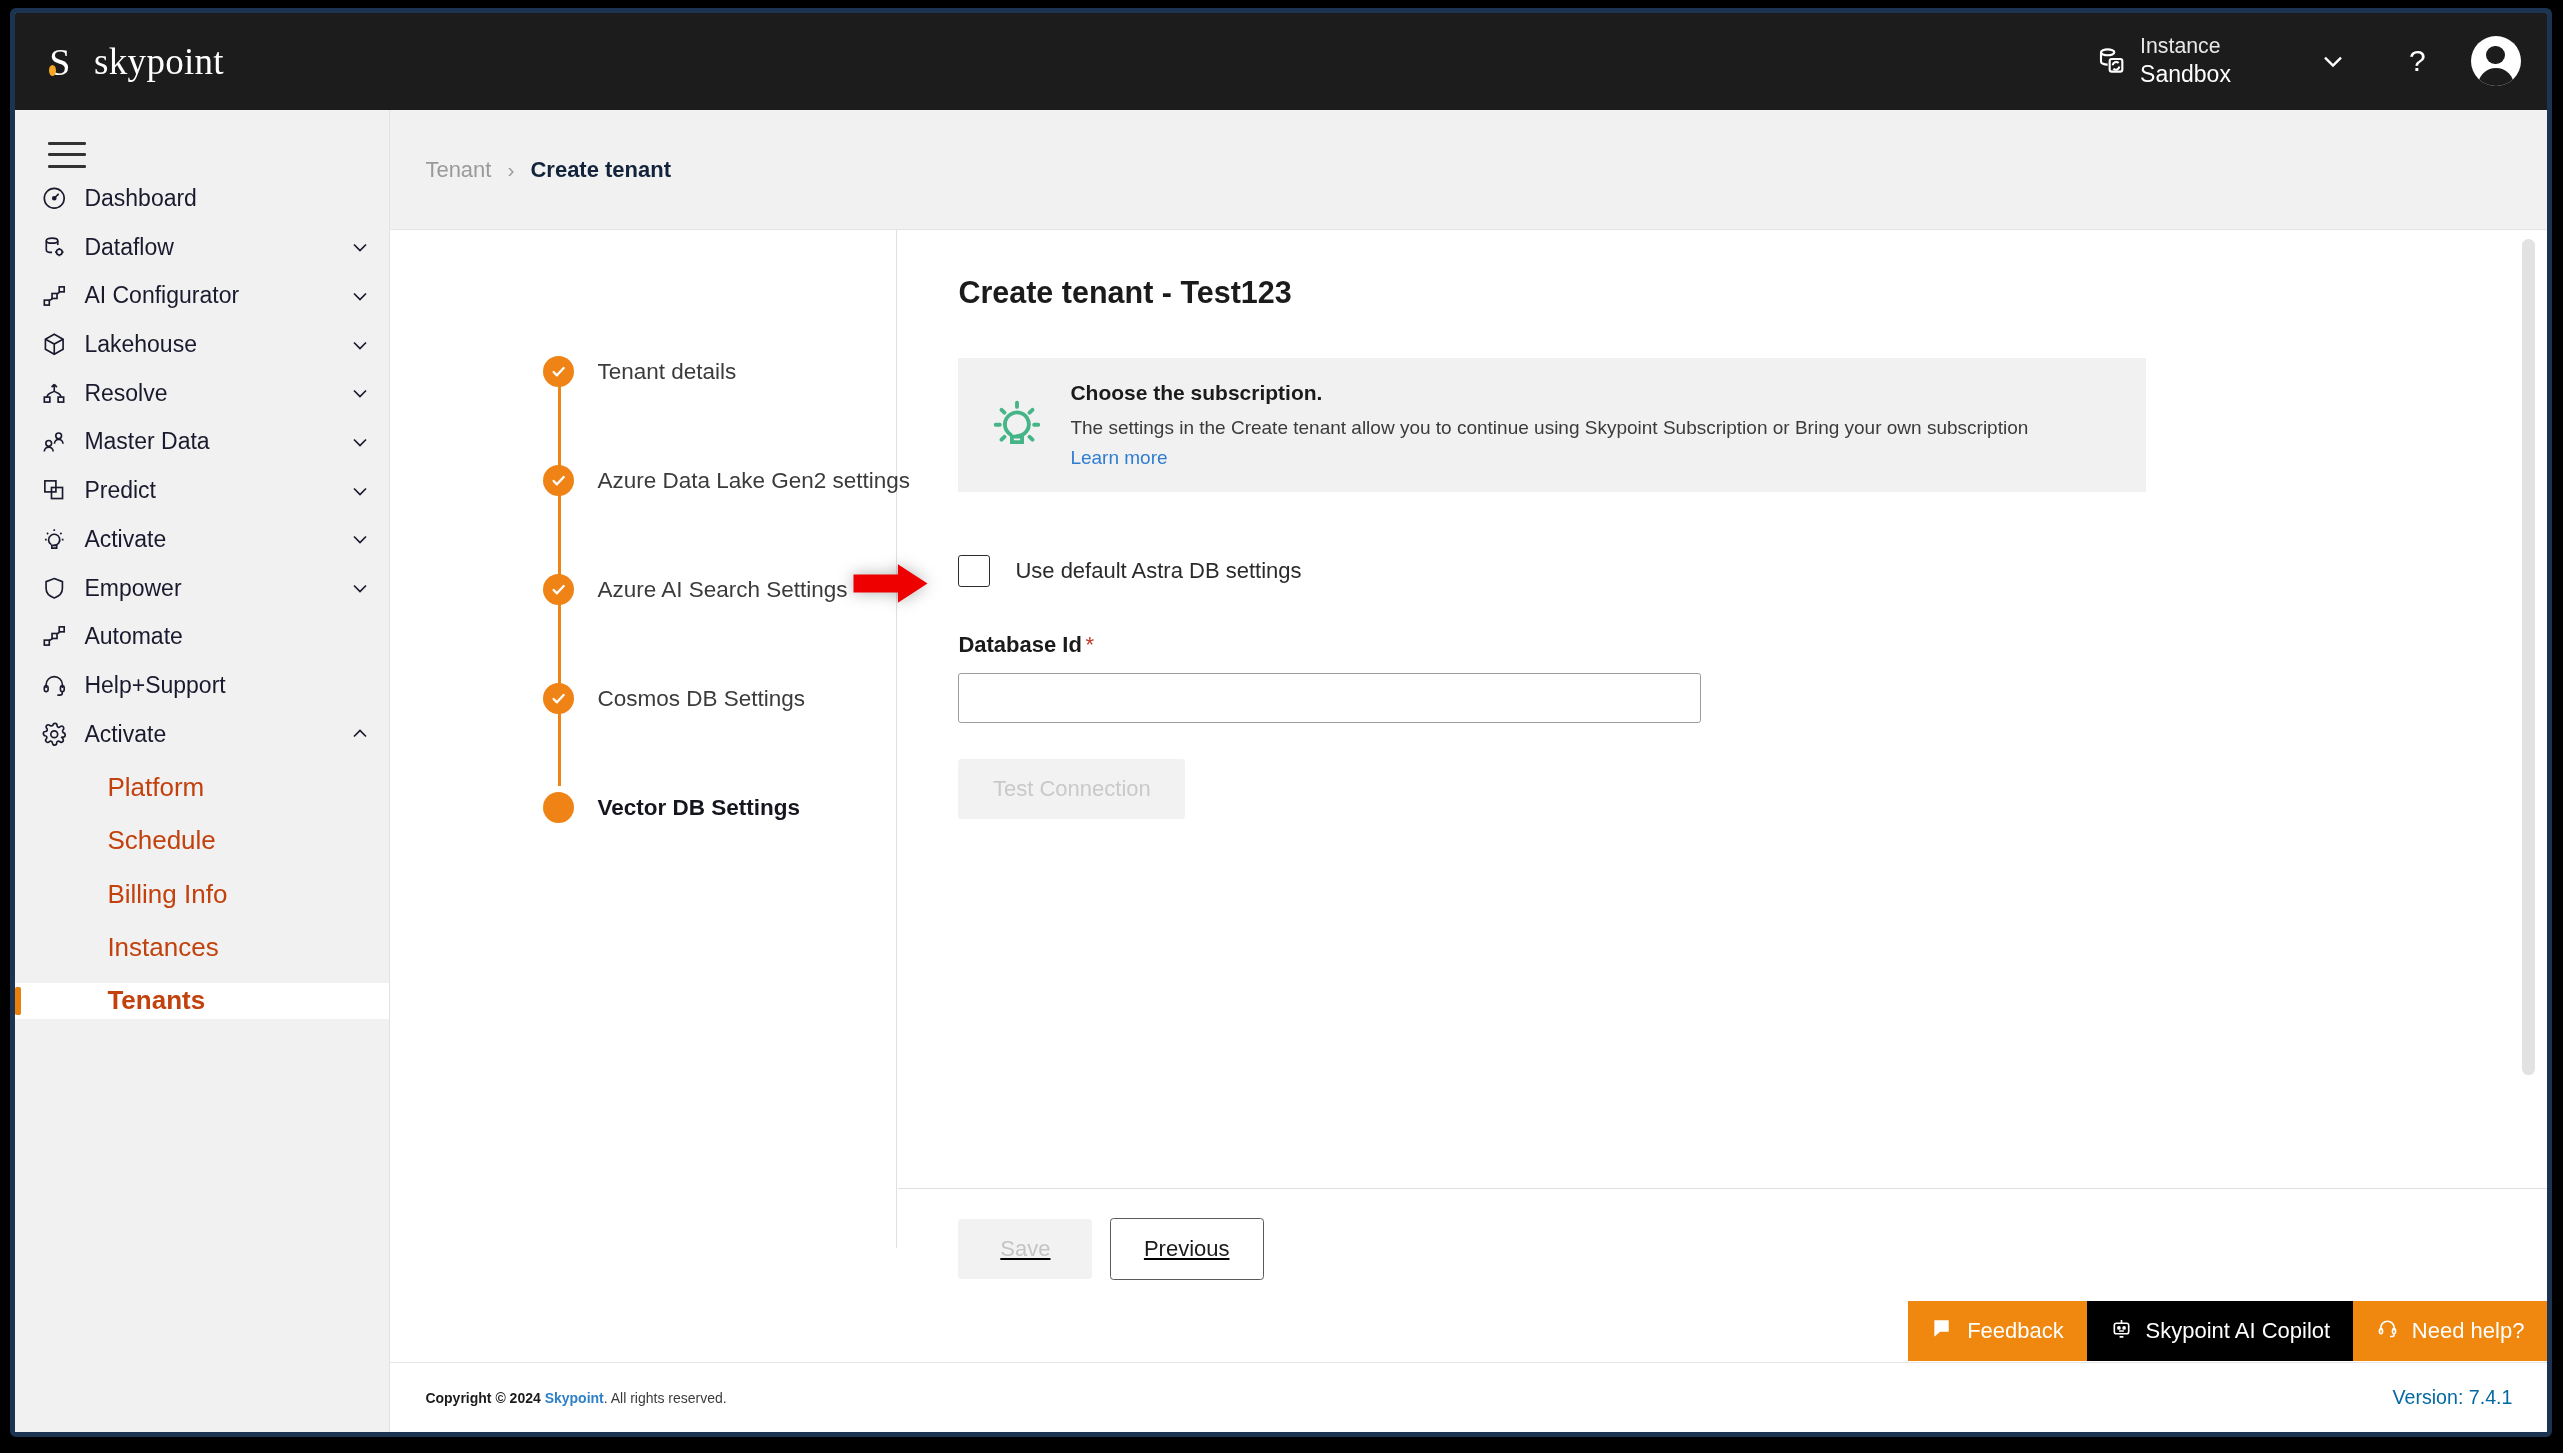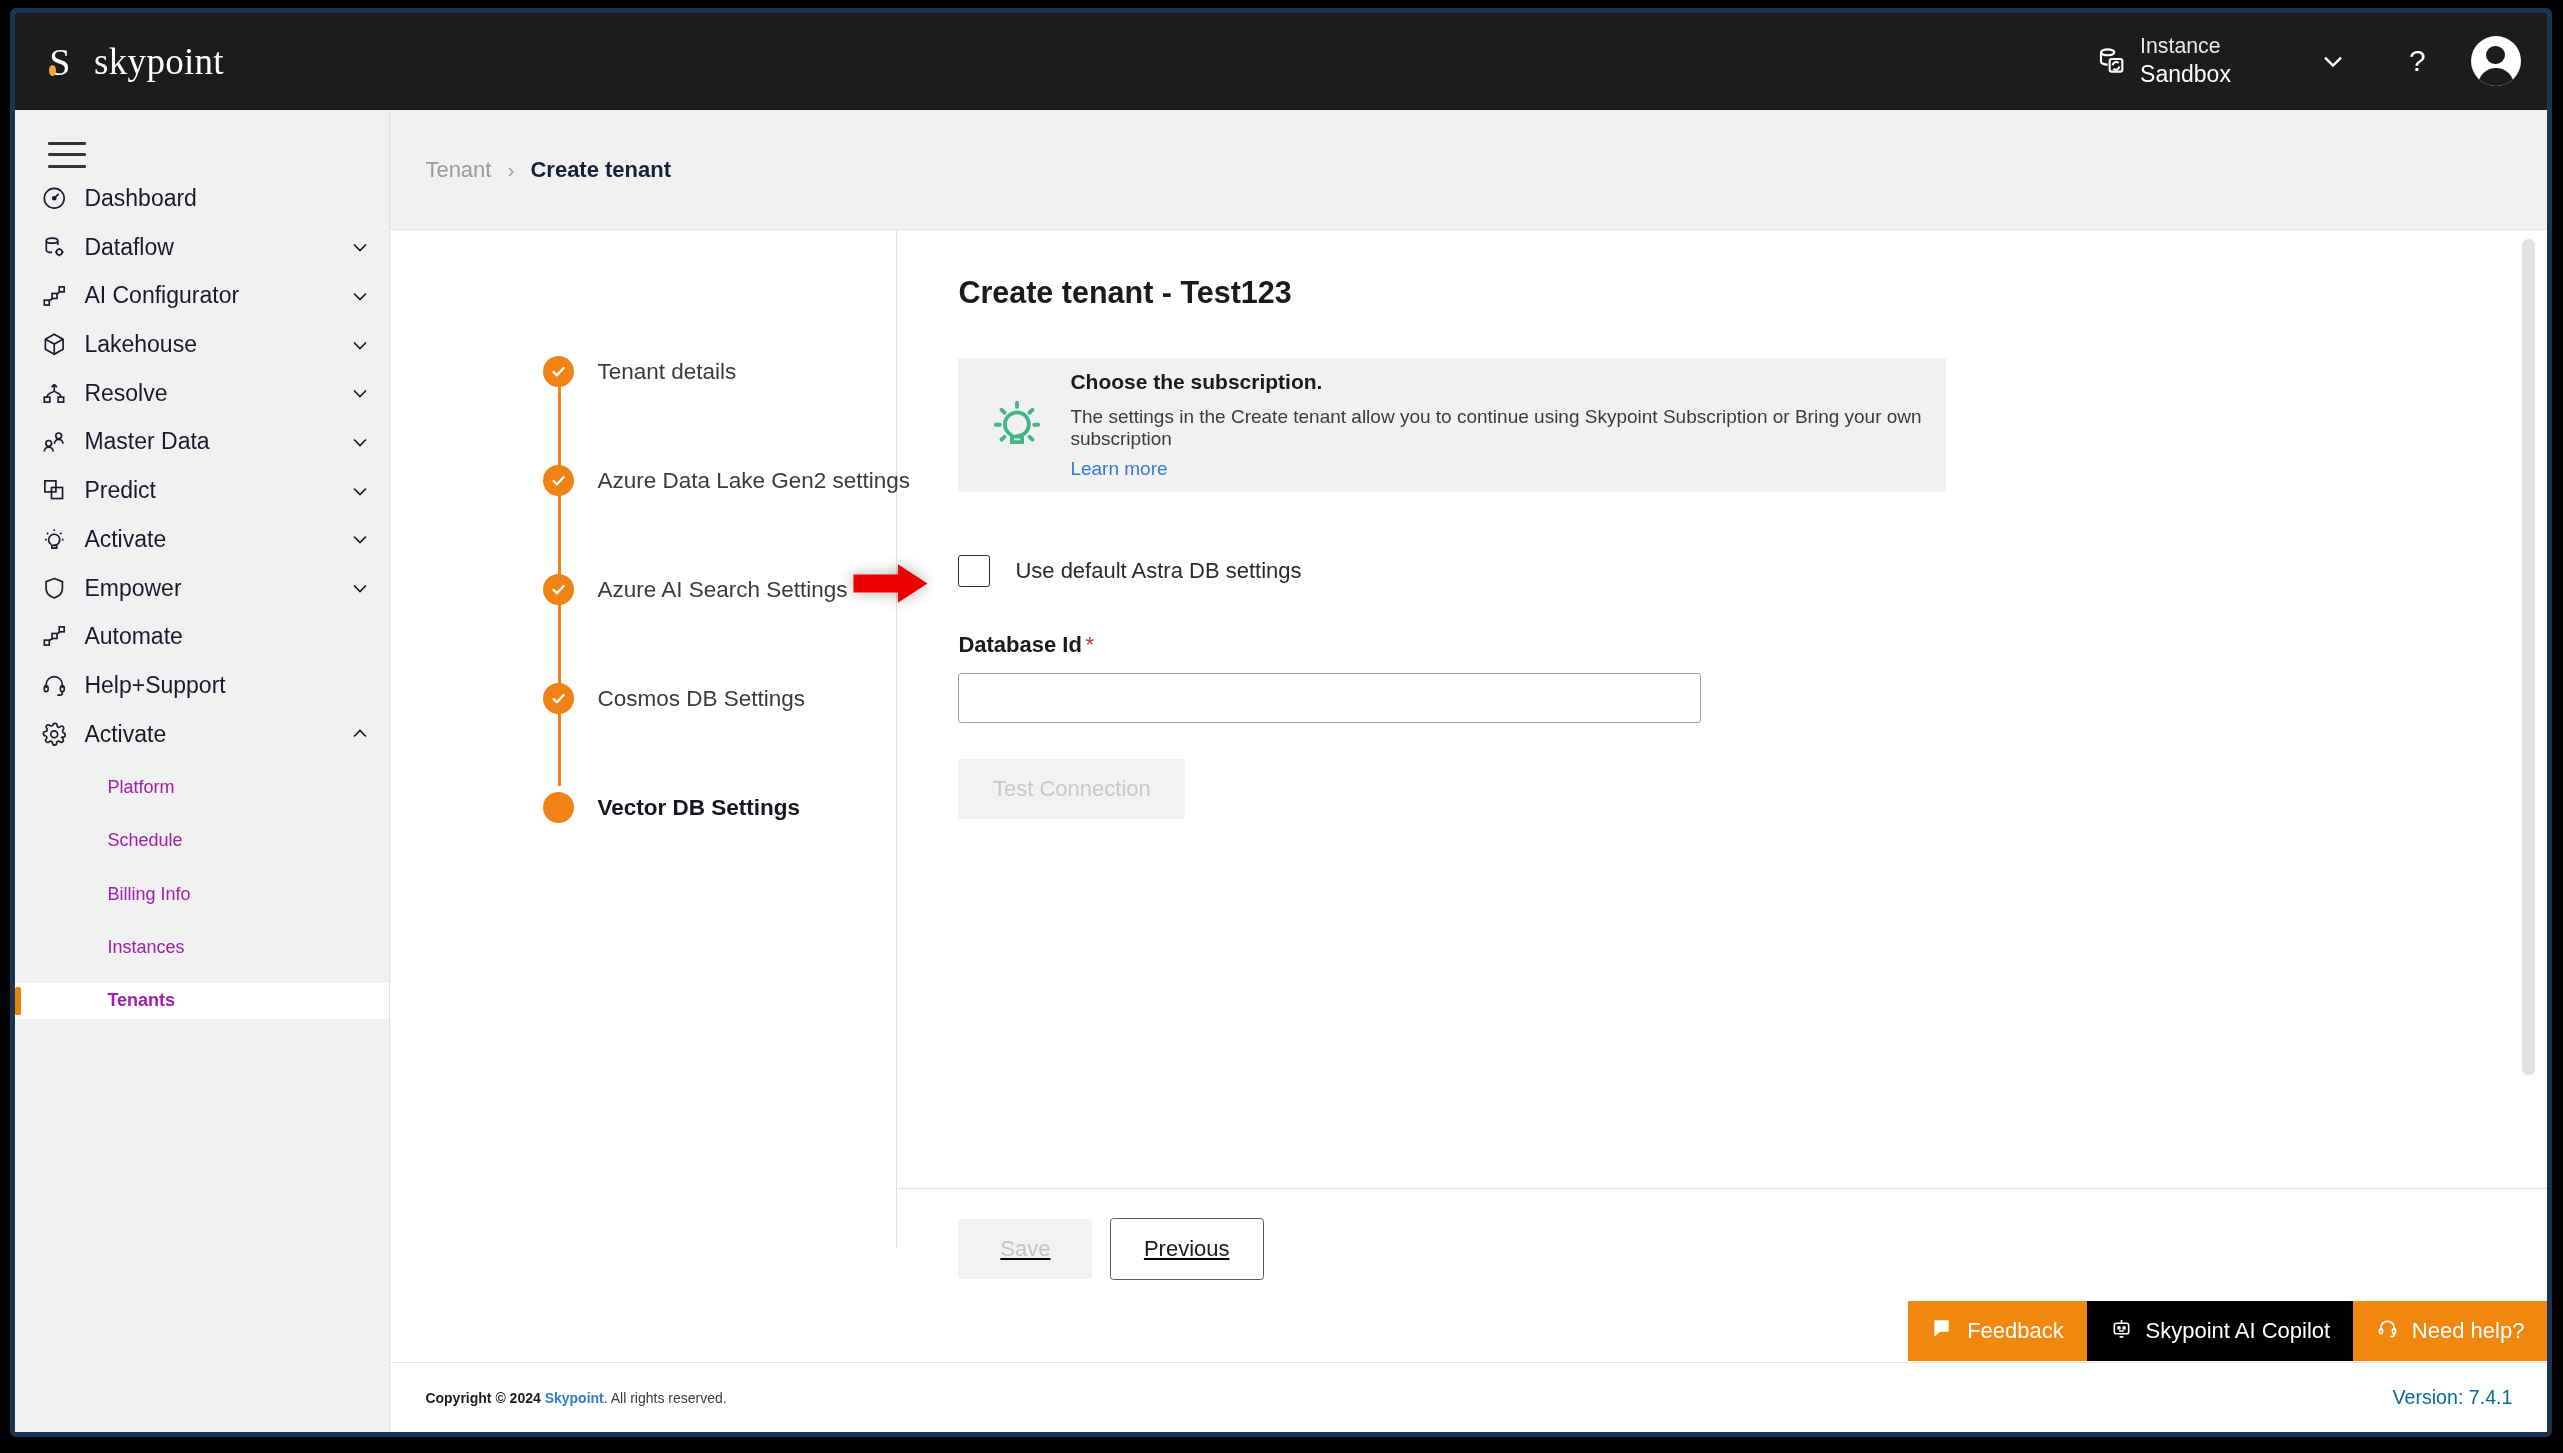--- a/index.html
+++ b/index.html
@@ -101,21 +101,21 @@
     display: flex; align-items: center; justify-content: center;
   }
   .nav-item .nav-label {
     margin-left: 15px; font-size: 23px; color: #1a1a2e; white-space: nowrap;
   }
   .nav-item .nav-caret { margin-left: auto; display: flex; align-items: center; }
   .nav-sub {
     display: flex; align-items: center;
     height: 36px; padding-left: 92px; margin-top: 17.3px; position: relative;
   }
-  .nav-sub .nav-label { font-size: 18px; color: #a21caf; }
+  .nav-sub .nav-label { font-size: 26px; color: #c2410c; }
   .nav-sub.active { background: #ffffff; }
   .nav-sub.active .nav-label { font-weight: bold; }
   .nav-sub.active::before {
     content: ""; position: absolute; left: 0; top: 4.6px;
     width: 5.8px; height: 28px; background: #e8810c; border-radius: 1.7px;
   }
 
   
   #main {
     position: absolute; left: 375px; top: 97px;
@@ -160,21 +160,21 @@
   }
 
   
   #form-panel {
     position: absolute; left: 508px; top: 0; right: 0; bottom: 60px;
     padding: 45px 0 0 60px; overflow: hidden;
   }
   #page-title { font-size: 30.5px; color: #1b1b1b; font-weight: bold; }
 
   #info-box {
-    margin-top: 48px; width: 988px; height: 134px;
+    margin-top: 48px; width: 1188px; height: 134px;
     background: #f1f1f1;
     display: flex; align-items: center; padding-left: 28px;
   }
   #info-icon { width: 62px; flex: 0 0 62px; display: flex; justify-content: center; }
   #info-text { margin-left: 22px; }
   #info-title { font-size: 21px; font-weight: bold; color: #1b1b1b; }
   #info-desc { font-size: 19px; color: #3b3b3b; margin-top: 12.7px; }
   #info-link { font-size: 19px; color: #2f7dd1; margin-top: 8px; display: inline-block; }
 
   #checkbox-row { margin-top: 63px; display: flex; align-items: center; }

